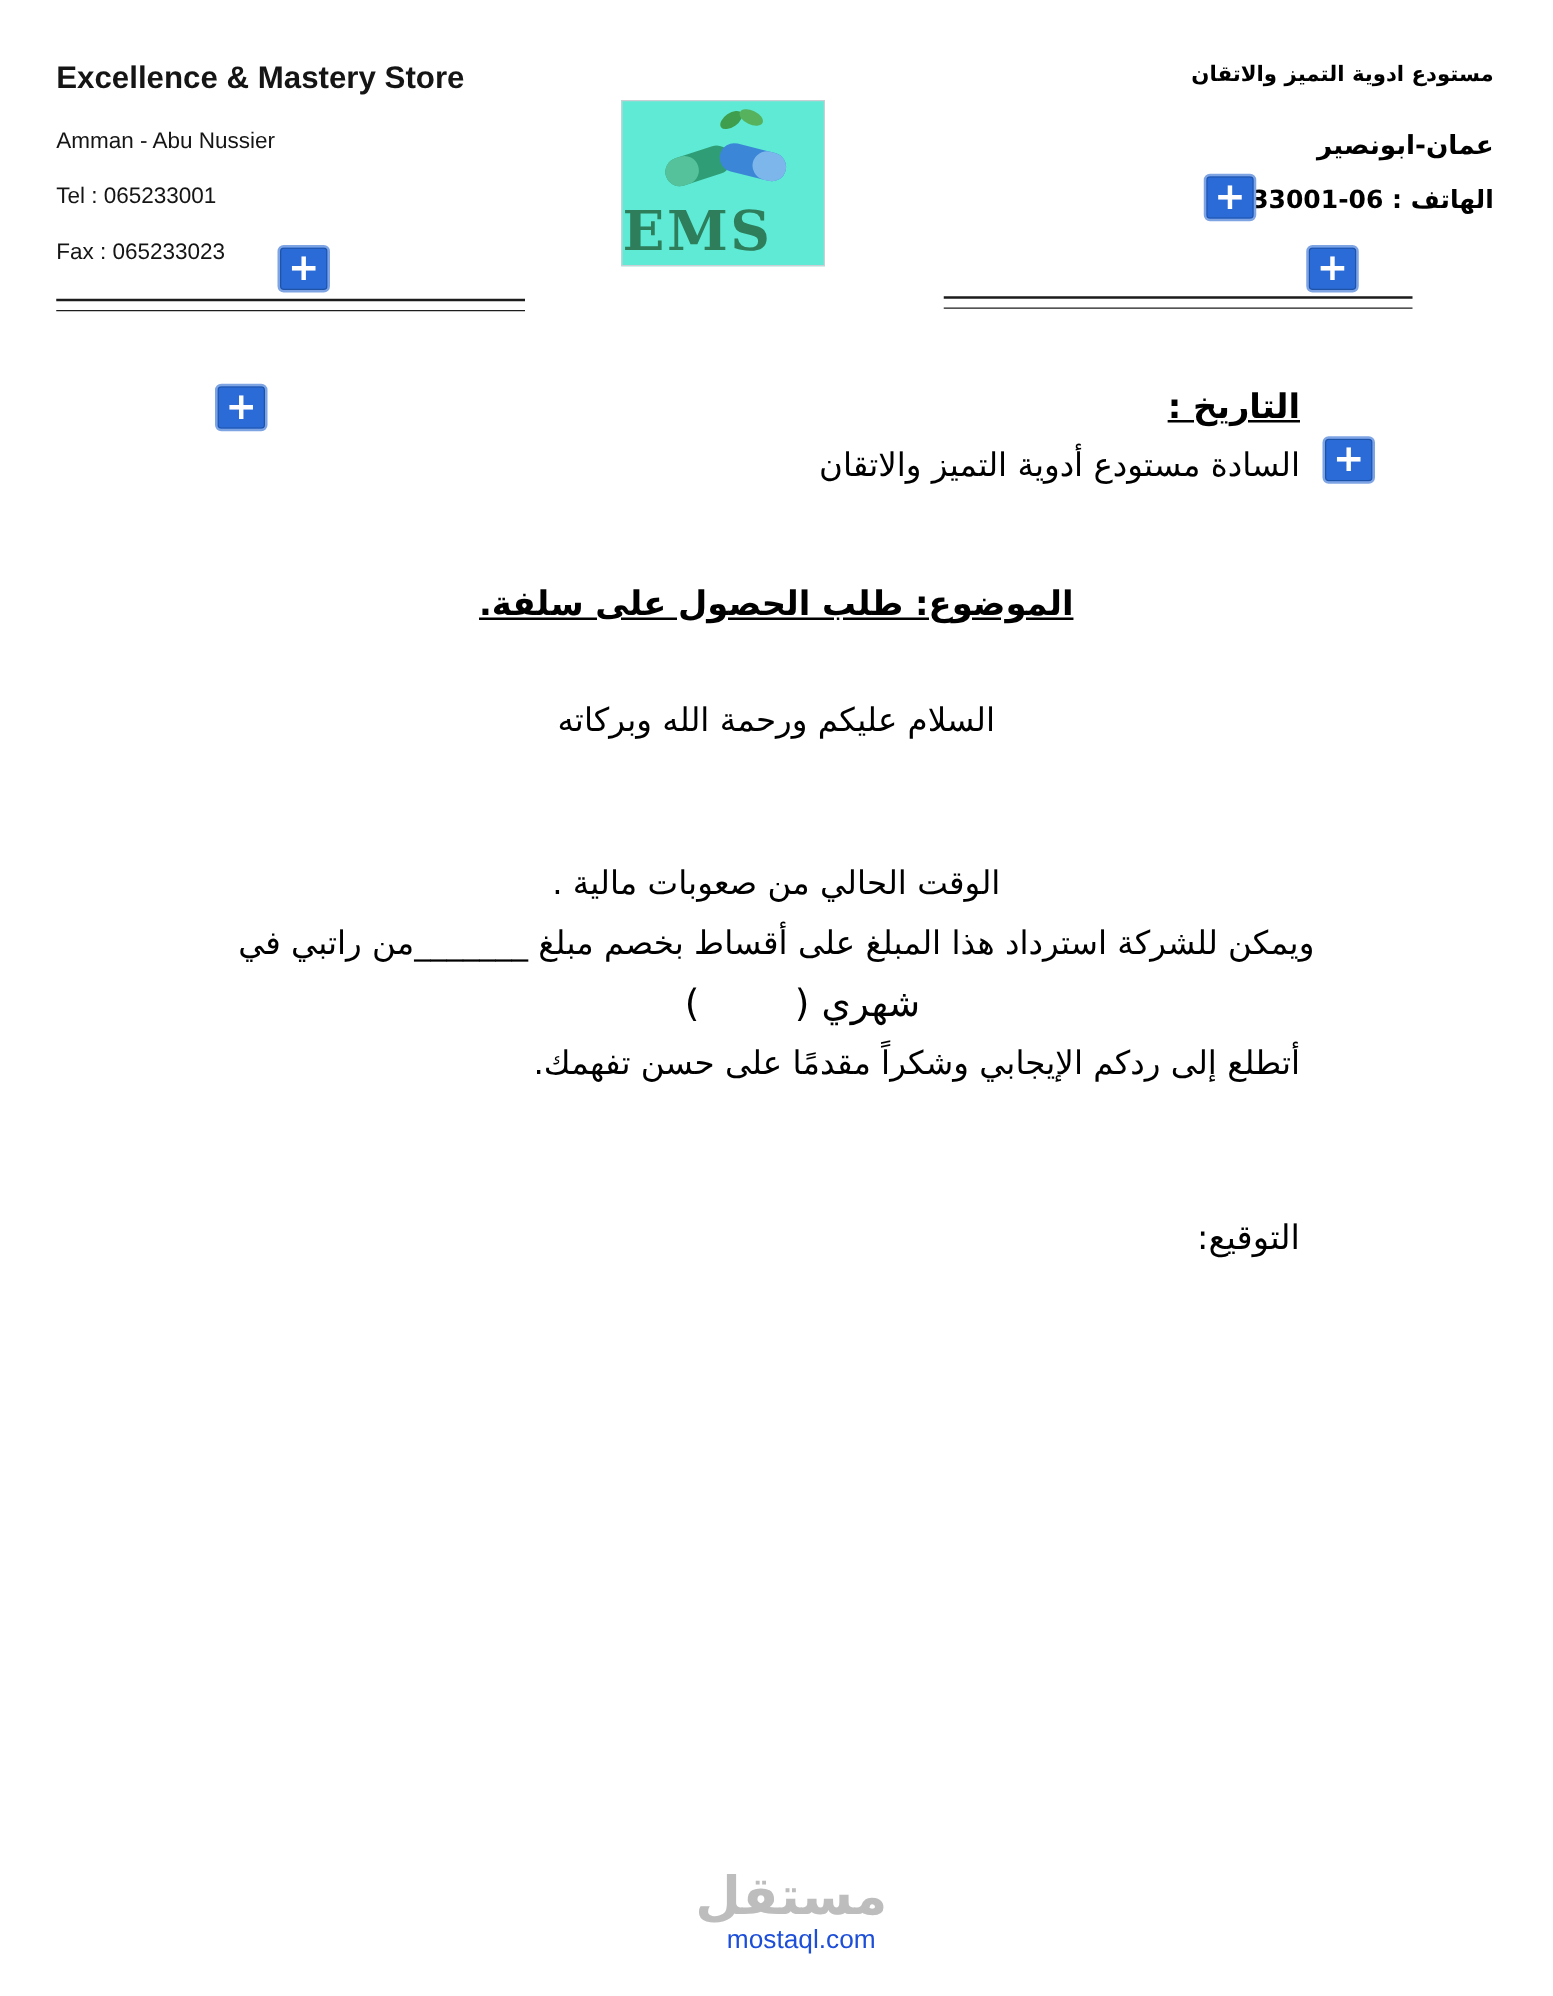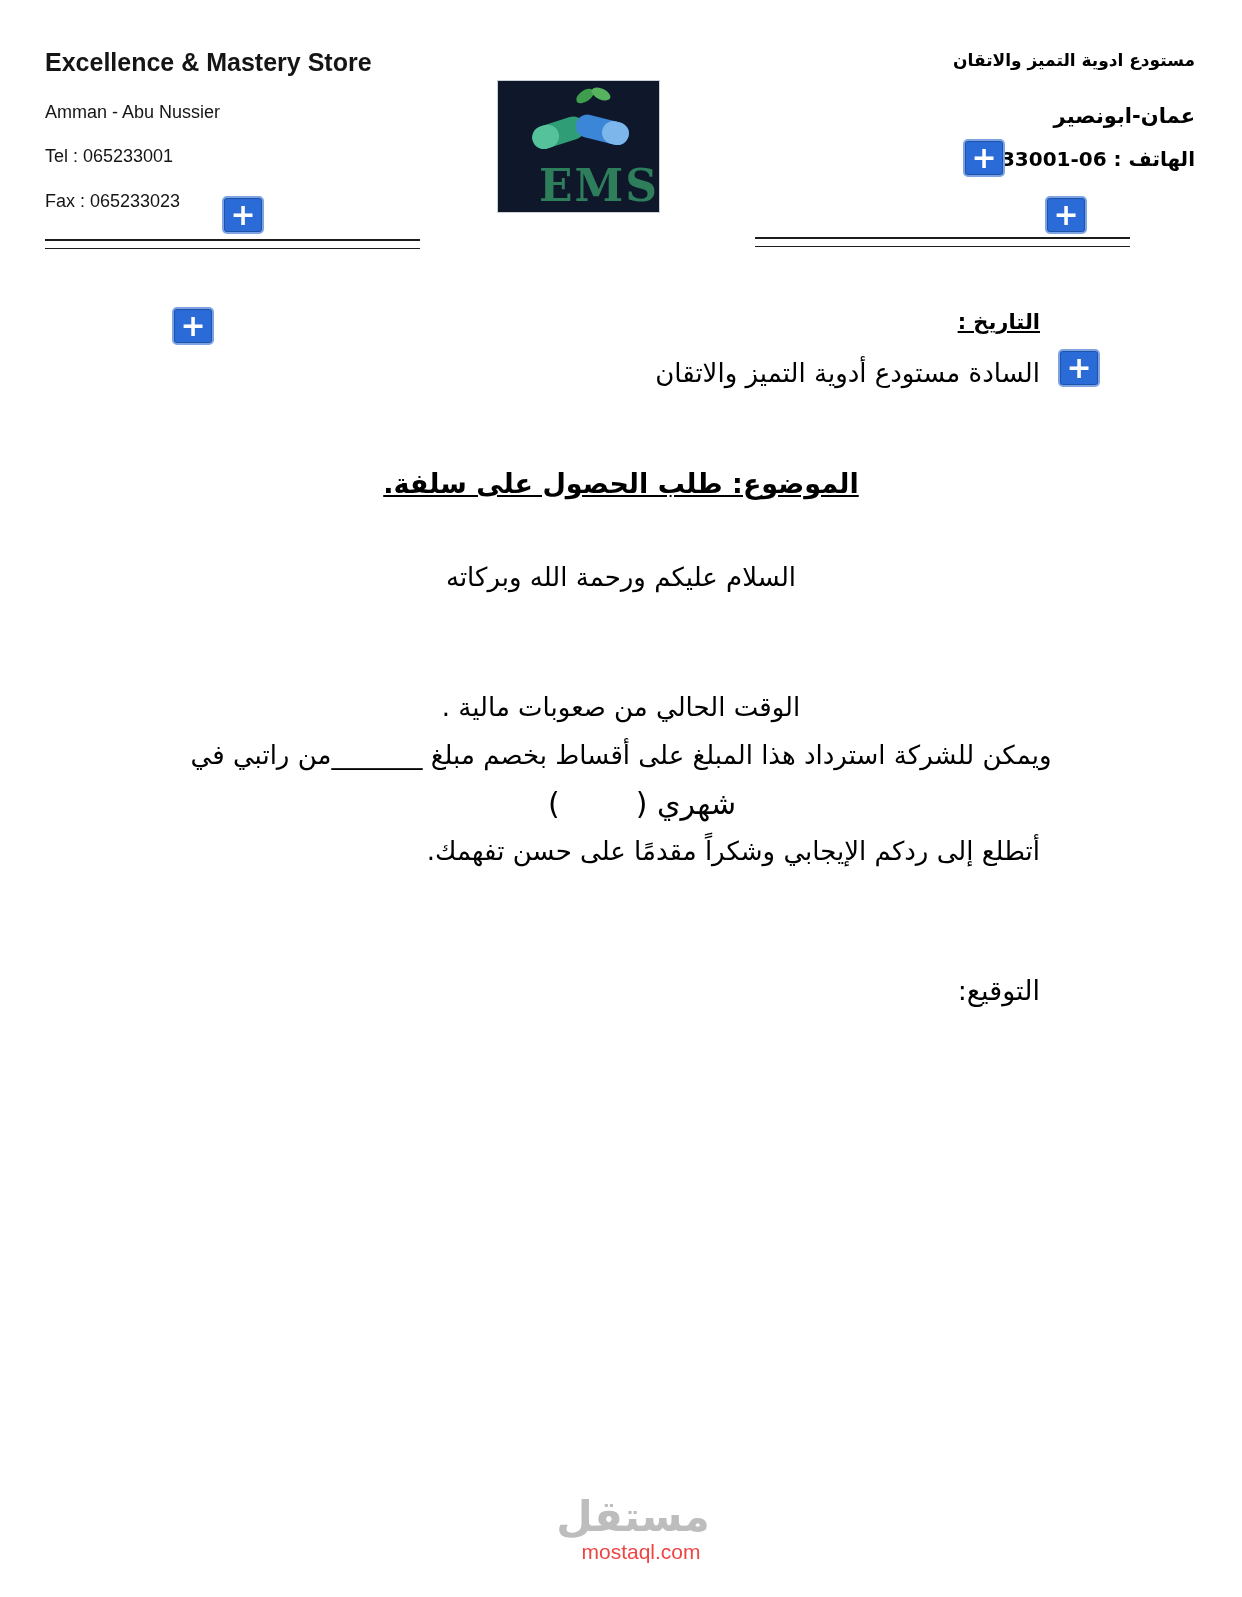--- a/index.html
+++ b/index.html
@@ -25,22 +25,22 @@
   .ar-phone { right:47px; top:147px; font-size:20px; font-weight:bold; text-align:right; }
 
   
   .divider { height:10px; border-top:2px solid #1c1c1c; border-bottom:1px solid #1c1c1c; }
   .div-left  { left:45px;  top:239px; width:375px; }
   .div-right { left:755px; top:237px; width:375px; }
 
   
   .logo-box {
     left:497px; top:80px; width:163px; height:133px;
-    border:1px solid #c9cfd4; background:#0f172a;
-    display:flex; flex-direction:column; align-items:flex-end; justify-content:flex-end;
+    border:1px solid #c9cfd4; background:#5eead4;
+    display:flex; flex-direction:column; align-items:flex-start; justify-content:flex-end;
     padding-bottom:4px;
   }
   .logo-caps { position:absolute; top:4px; left:50%; transform:translateX(-50%); }
   .logo-text {
     color:#2e7d5b; font-family:"DejaVu Serif", serif; font-weight:bold;
     font-size:44px; letter-spacing:2px; line-height:1;
   }
 
   
   .plus-btn {
@@ -50,39 +50,39 @@
     cursor:pointer; box-shadow:inset 0 0 0 1px #1e53a8;
   }
   .plus-btn .glyph {
     color:#ffffff; font-size:30px; font-weight:bold; line-height:1;
     font-family:"DejaVu Sans", sans-serif;
   }
 
   
   .line { white-space:pre-wrap; }
   .date-label {
-    right:202px; top:310px; font-size:21px; font-weight:bold;
+    right:202px; top:310px; font-size:27px; font-weight:bold;
     text-decoration:underline; text-align:right;
   }
   .addressee { right:202px; top:358px; font-size:26px; text-align:right; }
 
   .centered { left:0; width:1242px; text-align:center; }
   .subject { top:468px; font-size:27px; font-weight:bold; text-decoration:underline; }
   .greeting { top:562px; font-size:26px; }
   .req1 { top:648px; font-size:26px; }
   .req2 { top:692px; font-size:26px; }
   .rep1 { top:740px; font-size:26px; }
   .rep2 { top:786px; font-size:30px;padding-left:42px; }
   .closing { right:202px; top:836px; font-size:26px; text-align:right; }
   .signature { right:202px; top:975px; font-size:27px; text-align:right; }
 
   
   .wm { left:0; width:1242px; text-align:center; }
   .wm-ar { top:1492px; font-size:42px; font-weight:bold; color:#bdbdbd;margin-left:12px; }
-  .wm-en { top:1540px; font-size:21px; color:#ef4444; font-family:"Liberation Sans", sans-serif; direction:ltr;padding-left:40px; }
+  .wm-en { top:1540px; font-size:21px; color:#1d4ed8; font-family:"Liberation Sans", sans-serif; direction:ltr;padding-left:40px; }
 </style>
 </head>
 <body>
 
 <div class="page">
 
   <div class="abs en en-store">Excellence &amp; Mastery Store</div>
   <div class="abs en en-loc">Amman - Abu Nussier</div>
   <div class="abs en en-tel">Tel : 065233001</div>
   <div class="abs en en-fax">Fax : 065233023</div>

